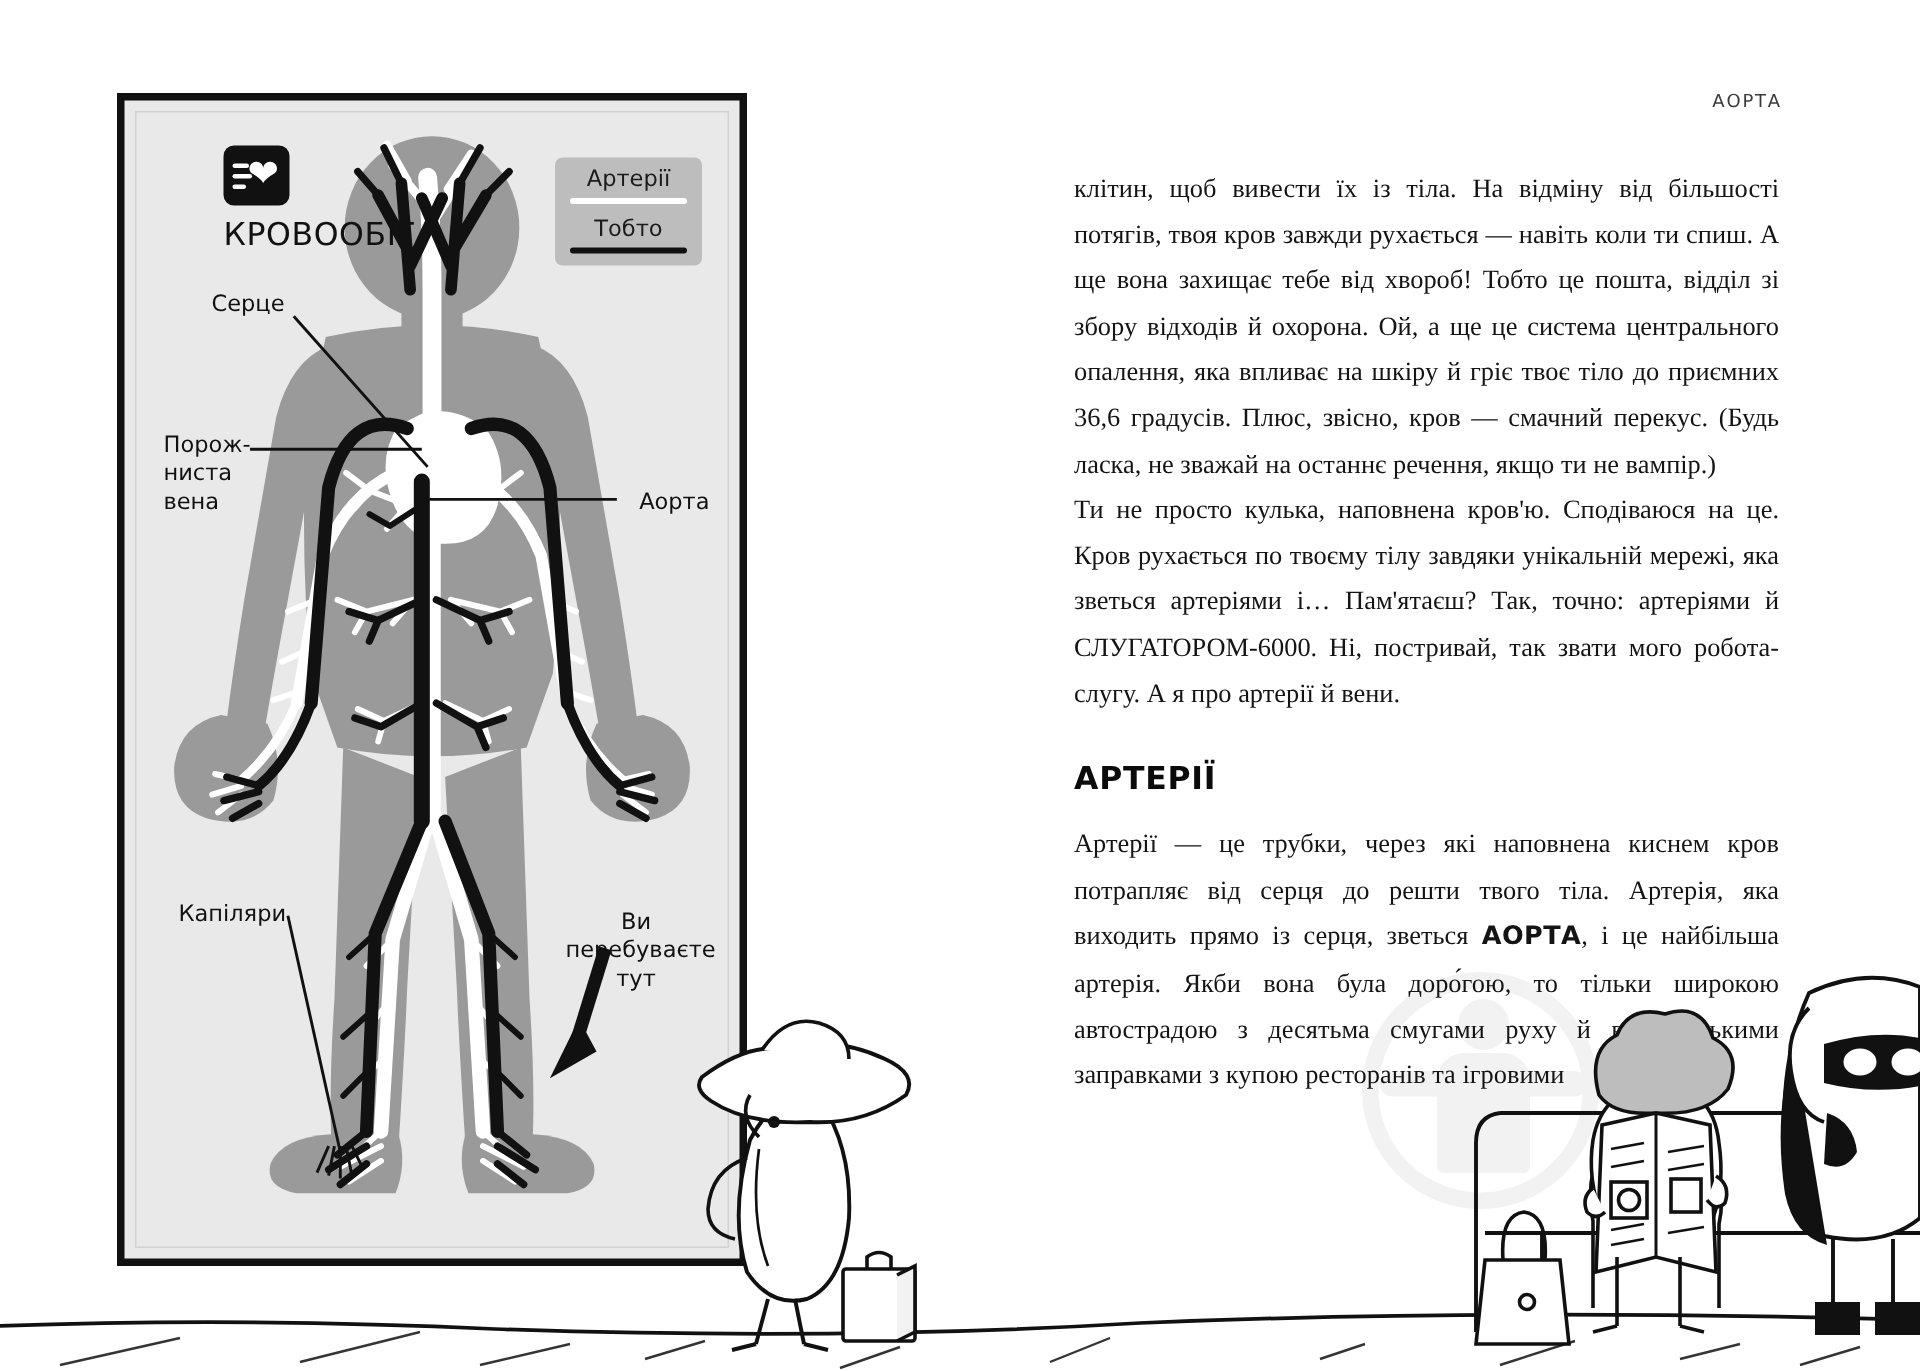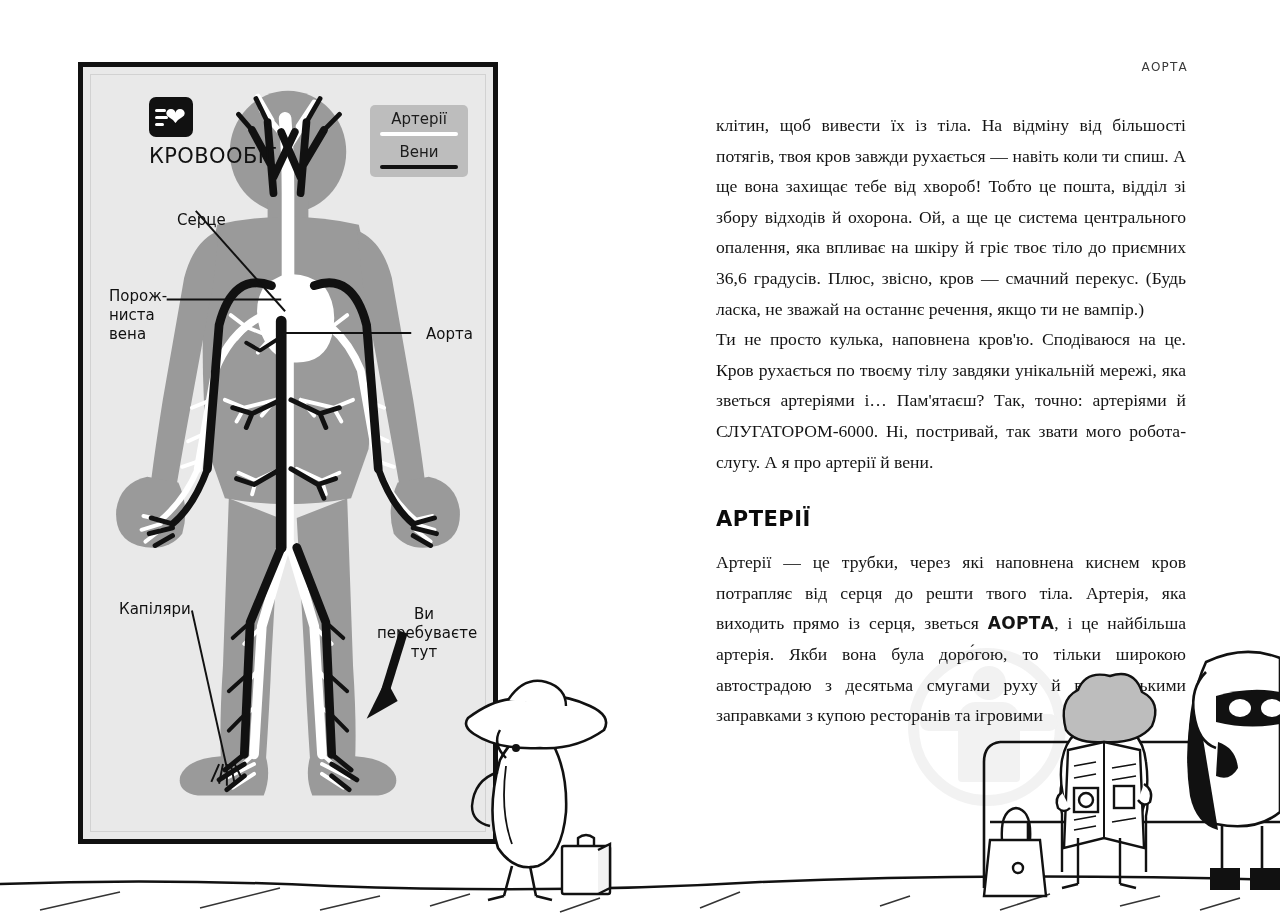--- a/index.html
+++ b/index.html
@@ -110,21 +110,21 @@
   
   .callout {
     position: absolute;
     font-family: "DejaVu Sans", sans-serif;
     font-size: 15px;
     color: #111;
     line-height: 19px;
     z-index: 9;
     white-space: pre-line;
   }
-  #label-heart   { left: 50px;  top: 136px; margin-left: 36px; }
+  #label-heart   { left: 50px;  top: 118px; }
   #label-vena    { left: 18px;  top: 212px; width: 80px; }
   #label-aorta   { right: 12px; top: 250px; }
   #label-capil   { left: 28px;  top: 525px; }
   #label-youhere { right: 14px; top: 530px; width: 94px; text-align: center; }
 
   
   #running-head {
     position: absolute;
     right: 92px; top: 60px;
     font-family: "DejaVu Sans", sans-serif;
@@ -299,21 +299,21 @@
         <span class="hline l2"></span>
         <span class="hline l3"></span>
         <span class="hsym">❤</span>
       </div>
       <div id="diagram-title">КРОВООБІГ</div>
     </div>
 
     <div id="diagram-legend">
       <div class="lg-label">Артерії</div>
       <div class="swatch-artery"></div>
-      <div class="lg-label">Вени</div>
+      <div class="lg-label">Тобто</div>
       <div class="swatch-vein"></div>
     </div>
 
     <div class="callout" id="label-heart">Серце</div>
     <div class="callout" id="label-vena">Порож-
 ниста
 вена</div>
     <div class="callout" id="label-aorta">Аорта</div>
     <div class="callout" id="label-capil">Капіляри</div>
     <div class="callout" id="label-youhere">Ви

